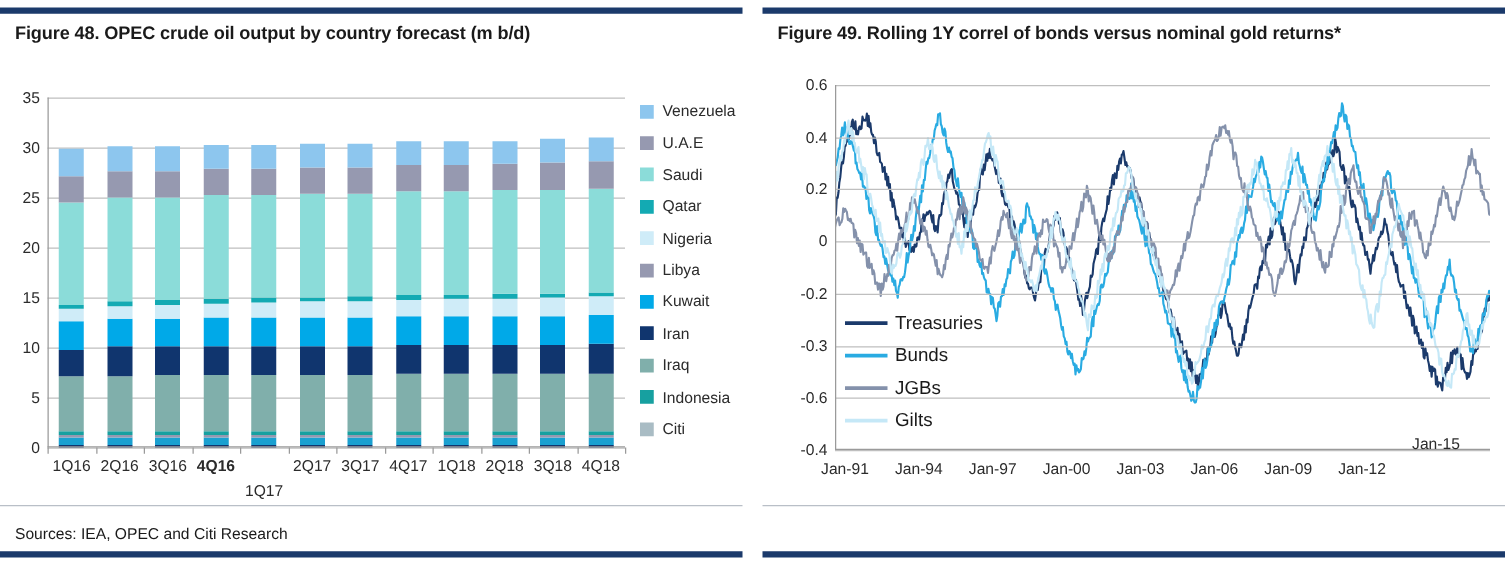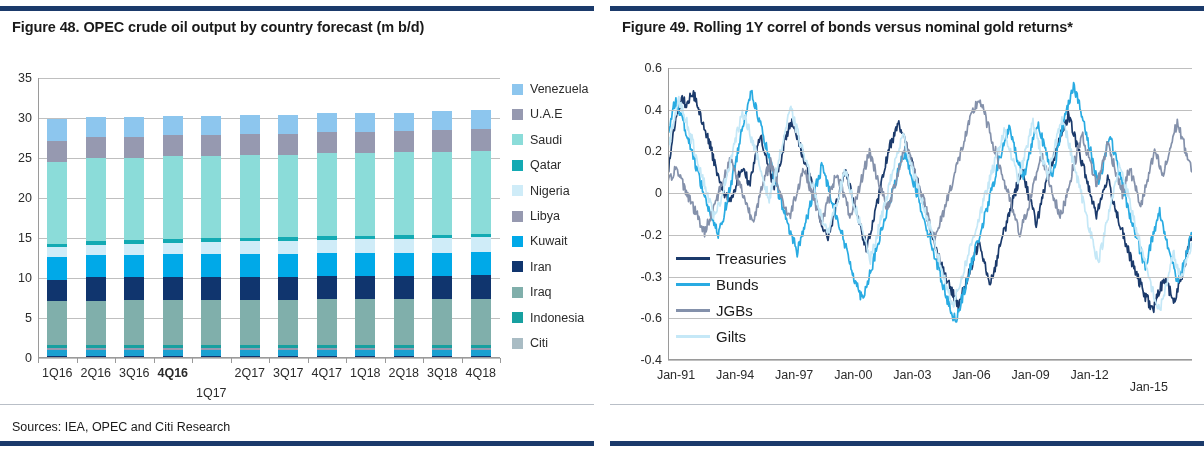--- a/index.html
+++ b/index.html
@@ -384,21 +384,21 @@
       </div>
     <div id="right-xticks">
         <div class="xtick" style="left: 66px; top: 368px;">Jan-91</div>
         <div class="xtick" style="left: 125.098px; top: 368px; text-align: center;">Jan-94</div>
         <div class="xtick" style="left: 184.195px; top: 368px;">Jan-97</div>
         <div class="xtick" style="left: 243.293px; top: 368px;">Jan-00</div>
         <div class="xtick" style="left: 302.391px; top: 368px;">Jan-03</div>
         <div class="xtick" style="left: 361.489px; top: 368px;">Jan-06</div>
         <div class="xtick" style="left: 420.586px; top: 368px;">Jan-09</div>
         <div class="xtick" style="left: 479.684px; top: 368px;">Jan-12</div>
-        <div class="xtick" style="left: 538.782px; top: 380px;">Jan-15</div>
+        <div class="xtick" style="left: 538.782px; top: 348px;">Jan-15</div>
       </div>
 
     <div class="legend-l" id="right-legend" style="left:66px;top:250px;width:160px;height:100px;">
         <div class="row" style="top: 0px;">
           <span class="ln" style="background: rgb(27, 58, 107);"></span>
           <span class="lb">Treasuries</span>
         </div>
         <div class="row" style="top: 26px;">
           <span class="ln" style="background: rgb(41, 171, 226);"></span>
           <span class="lb">Bunds</span>

